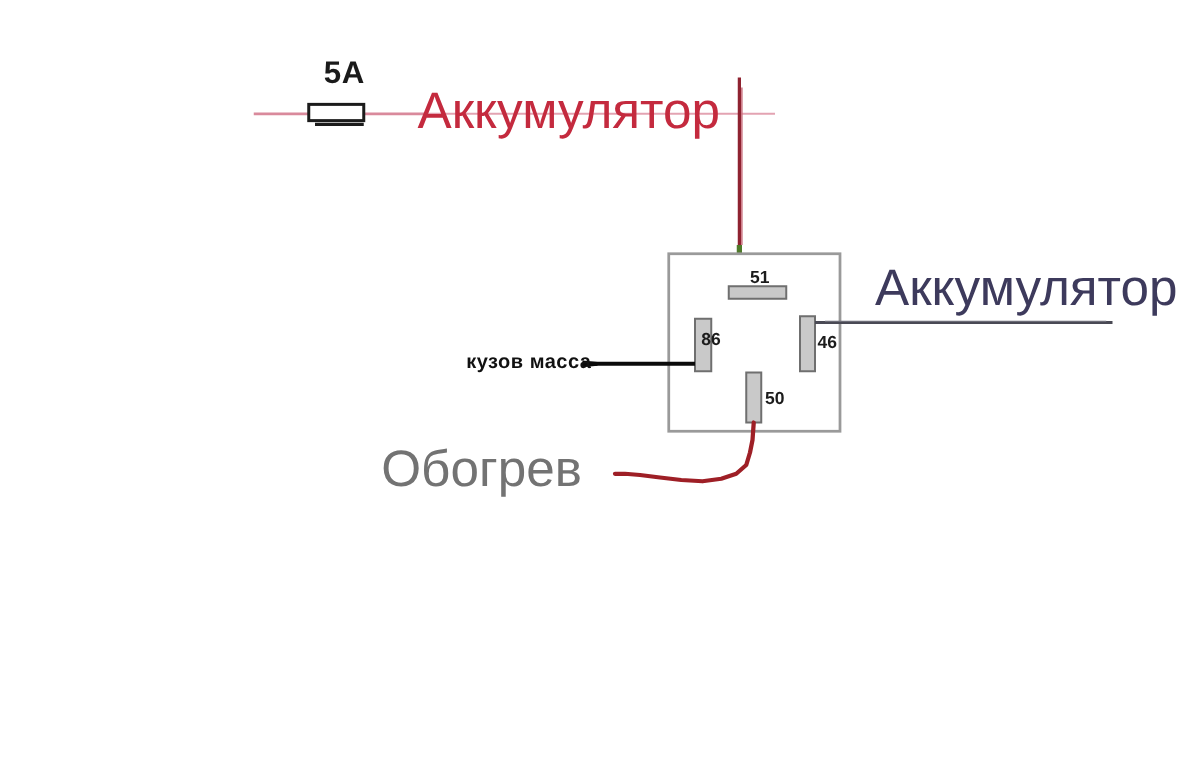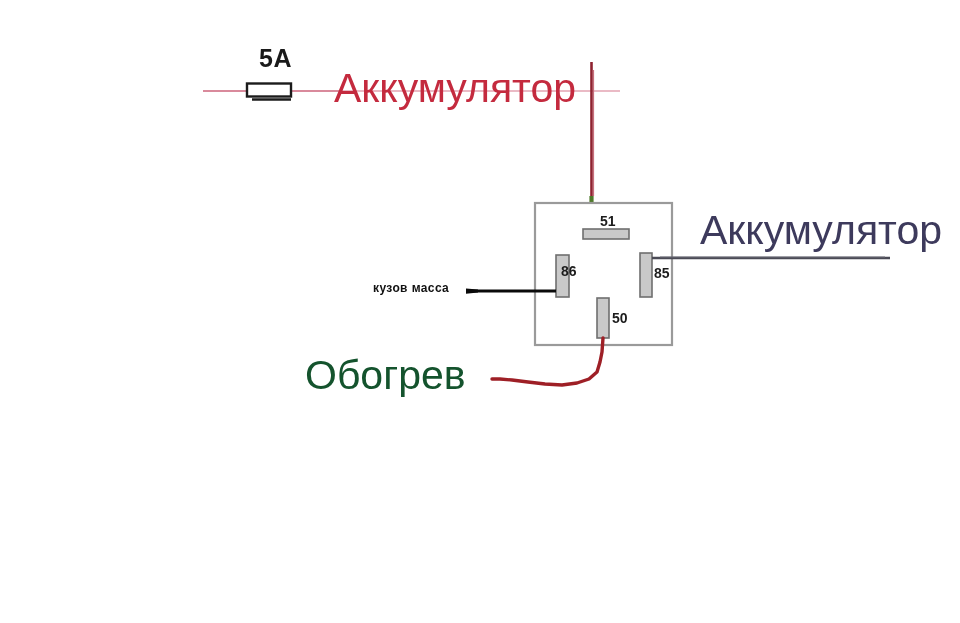--- a/index.html
+++ b/index.html
@@ -34,21 +34,21 @@
     font-weight: 400;
     letter-spacing: 0px;
   }
   .lbl-fuse {
     font-size: 25px;
     font-weight: bold;
     color: #1a1a1a;
     letter-spacing: 0.5px;
   }
   .lbl-ground {
-    font-size: 12px;
+    font-size: 16px;
     font-weight: bold;
     color: #111111;
     letter-spacing: 0.4px;
   }
   .lbl-term {
     font-size: 14px;
     font-weight: bold;
     color: #1c1c1c;
     letter-spacing: 0px;
   }
@@ -93,25 +93,25 @@
     <path d="M 603 338 L 602 352 L 600 362 L 597 372 L 589 379 L 577 383 L 562 385 L 545 384 L 528 382 L 512 380 L 500 379 L 492 379" fill="none" stroke="#9e1f26" stroke-width="3.4" stroke-linecap="round" stroke-linejoin="round"></path>
 
   </svg>
 
   <div class="lbl lbl-fuse" style="left:259px; top:46px;">5A</div>
 
   <div class="lbl lbl-big" style="left:334px; top:68px; color:#c42a3e;">Аккумулятор</div>
 
   <div class="lbl lbl-big" style="left:700px; top:210px; color:#3d3a5c;">Аккумулятор</div>
 
-  <div class="lbl lbl-big" style="left:305px; top:355px; color:#14532d;">Обогрев</div>
+  <div class="lbl lbl-big" style="left:305px; top:355px; color:#737373;">Обогрев</div>
 
   <div class="lbl lbl-ground" style="left:373px; top:282px;">кузов масса</div>
 
   <div class="lbl lbl-term" style="left:600px; top:214px;">51</div>
 
   <div class="lbl lbl-term" style="left:539px; top:264px;margin-left:22px;">86</div>
 
-  <div class="lbl lbl-term" style="left:654px; top:266px;">85</div>
+  <div class="lbl lbl-term" style="left:654px; top:266px;">46</div>
 
   <div class="lbl lbl-term" style="left:612px; top:311px;">50</div>
 
 </div>
 
 </body></html>

